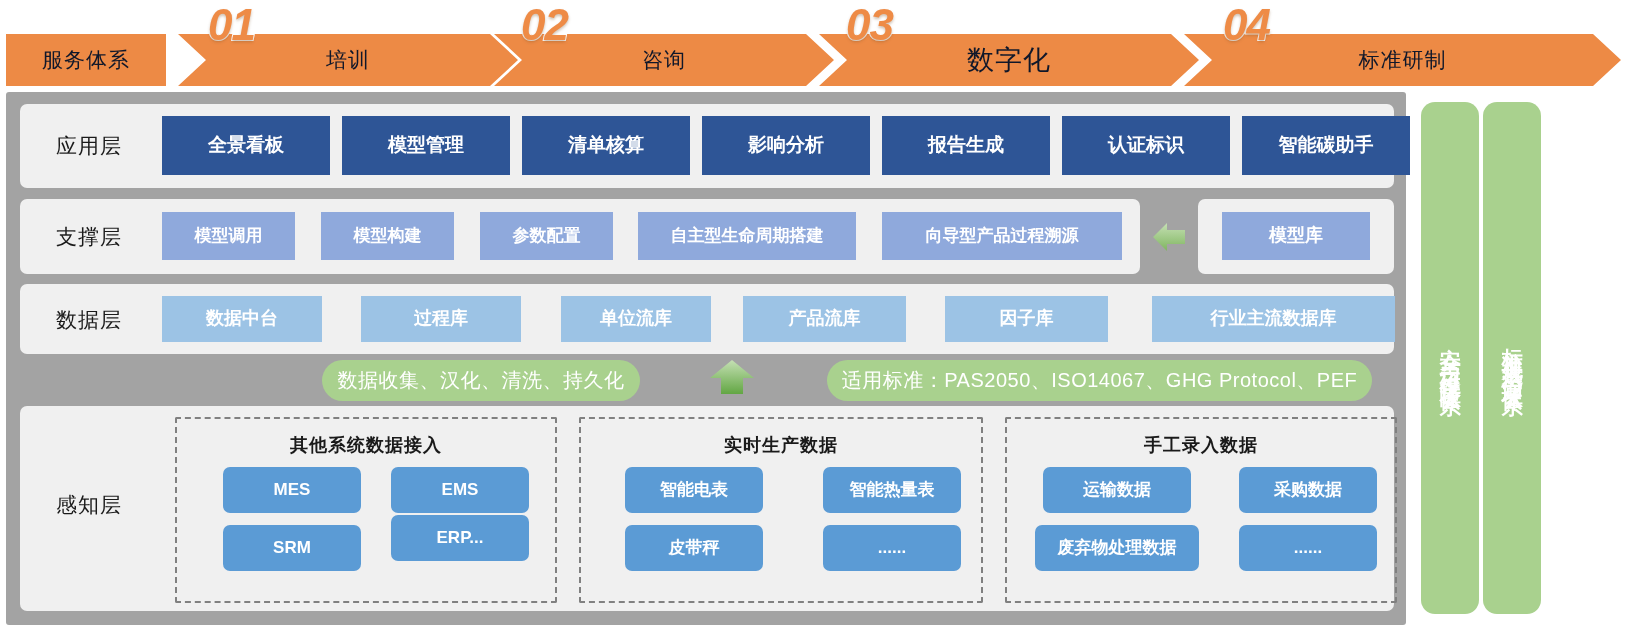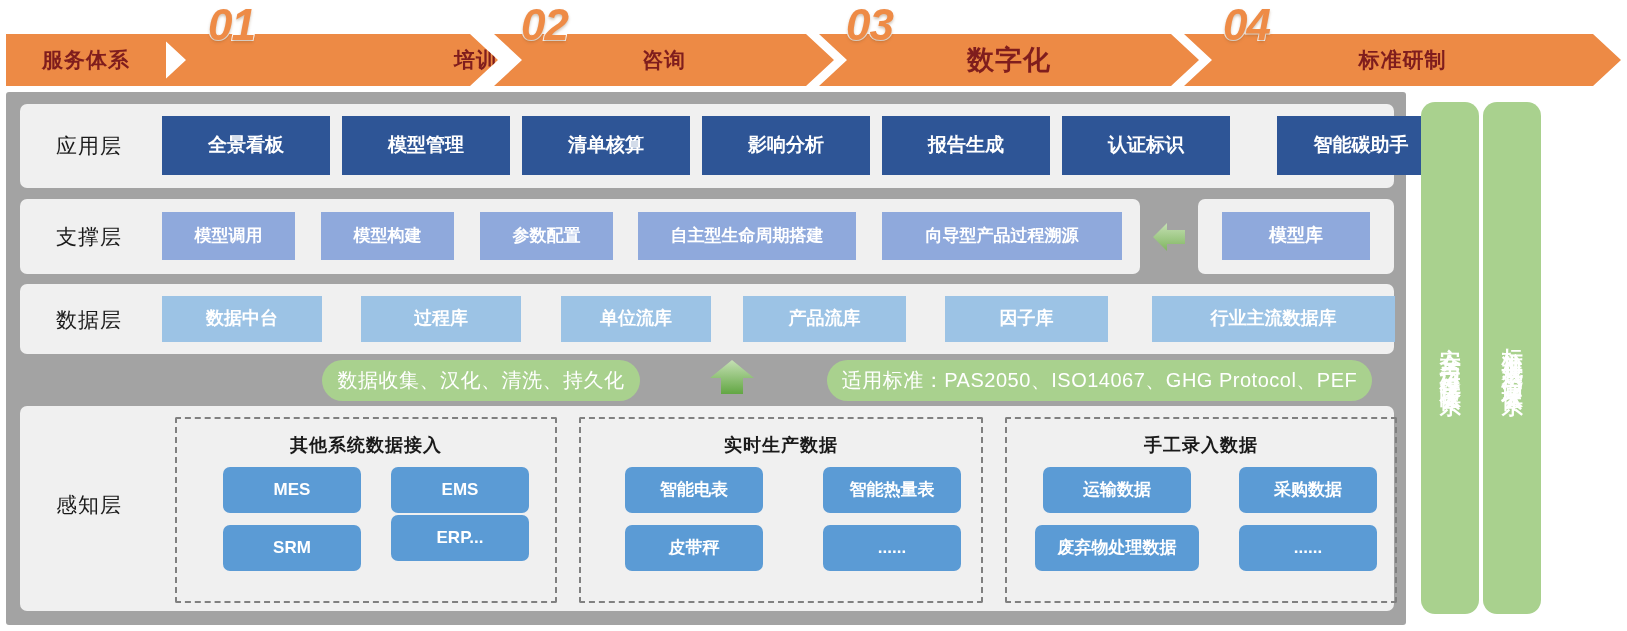--- a/index.html
+++ b/index.html
@@ -8,21 +8,21 @@
     background:#ffffff;
     font-family:"Liberation Sans","DejaVu Sans",sans-serif;
     overflow:hidden;
   }
   .page{position:relative;width:1627px;height:631px;}
 
   
   .ribbon{position:absolute;left:0;top:34px;width:1627px;height:52px;}
   .rib-seg{position:absolute;top:0;height:52px;background:#ED8A45;
            display:flex;align-items:center;justify-content:center;}
-  .rib-seg span{color:#7f1d1d;font-size:21px;font-weight:bold;letter-spacing:1px;}
+  .rib-seg span{color:#0f172a;font-size:21px;font-weight:normal;letter-spacing:1px;}
   .rib-seg.arrow{
     clip-path:polygon(0 0, calc(100% - 28px) 0, 100% 50%, calc(100% - 28px) 100%, 0 100%, 28px 50%);
   }
   .rib-seg.first{clip-path:none;}
 
   .step-num{position:absolute;top:0px;font-size:44px;font-style:italic;font-weight:bold;
             color:#EE8B46;letter-spacing:-1px;
             -webkit-text-stroke:2px #ffffff;paint-order:stroke fill;
             text-shadow:0 2px 3px rgba(120,80,40,.35);}
 
@@ -62,21 +62,21 @@
 </style>
 </head>
 <body>
 
 <div class="page">
 
   <div class="ribbon">
     <div class="rib-seg first" style="left:6px;width:160px;">
       <span>服务体系</span>
     </div>
-    <div class="rib-seg arrow" style="left:158px;width:340px;justify-content:flex-end;">
+    <div class="rib-seg arrow" style="left:178px;width:340px;">
       <span>培训</span>
     </div>
     <div class="rib-seg arrow" style="left:494px;width:340px;">
       <span>咨询</span>
     </div>
     <div class="rib-seg arrow" style="left:819px;width:380px;">
       <span style="font-size:27px;">数字化</span>
     </div>
     <div class="rib-seg arrow" style="left:1184px;width:437px;">
       <span>标准研制</span>
@@ -91,21 +91,21 @@
   <div class="body-panel">
 
     <div class="rowbox" style="left:14px;top:12px;width:1374px;height:84px;">
       <div class="rowlabel" style="left:36px;top:28px;">应用层</div>
       <div class="chip app" style="left:142px;top:12px;width:168px;height:59px;">全景看板</div>
       <div class="chip app" style="left:322px;top:12px;width:168px;height:59px;">模型管理</div>
       <div class="chip app" style="left:502px;top:12px;width:168px;height:59px;">清单核算</div>
       <div class="chip app" style="left:682px;top:12px;width:168px;height:59px;">影响分析</div>
       <div class="chip app" style="left:862px;top:12px;width:168px;height:59px;">报告生成</div>
       <div class="chip app" style="left:1042px;top:12px;width:168px;height:59px;">认证标识</div>
-      <div class="chip app" style="left:1222px;top:12px;width:168px;height:59px;margin-left:35px;">智能碳助手</div>
+      <div class="chip app" style="left:1222px;top:12px;width:168px;height:59px;">智能碳助手</div>
     </div>
 
     <div class="rowbox" style="left:14px;top:107px;width:1120px;height:75px;">
       <div class="rowlabel" style="left:36px;top:24px;">支撑层</div>
       <div class="chip sup" style="left:301px;top:13px;width:133px;height:48px;">模型构建</div>
       <div class="chip sup" style="left:142px;top:13px;width:133px;height:48px;">模型调用</div>
       <div class="chip sup" style="left:460px;top:13px;width:133px;height:48px;">参数配置</div>
       <div class="chip sup" style="left:618px;top:13px;width:218px;height:48px;">自主型生命周期搭建</div>
       <div class="chip sup" style="left:862px;top:13px;width:240px;height:48px;">向导型产品过程溯源</div>
     </div>

